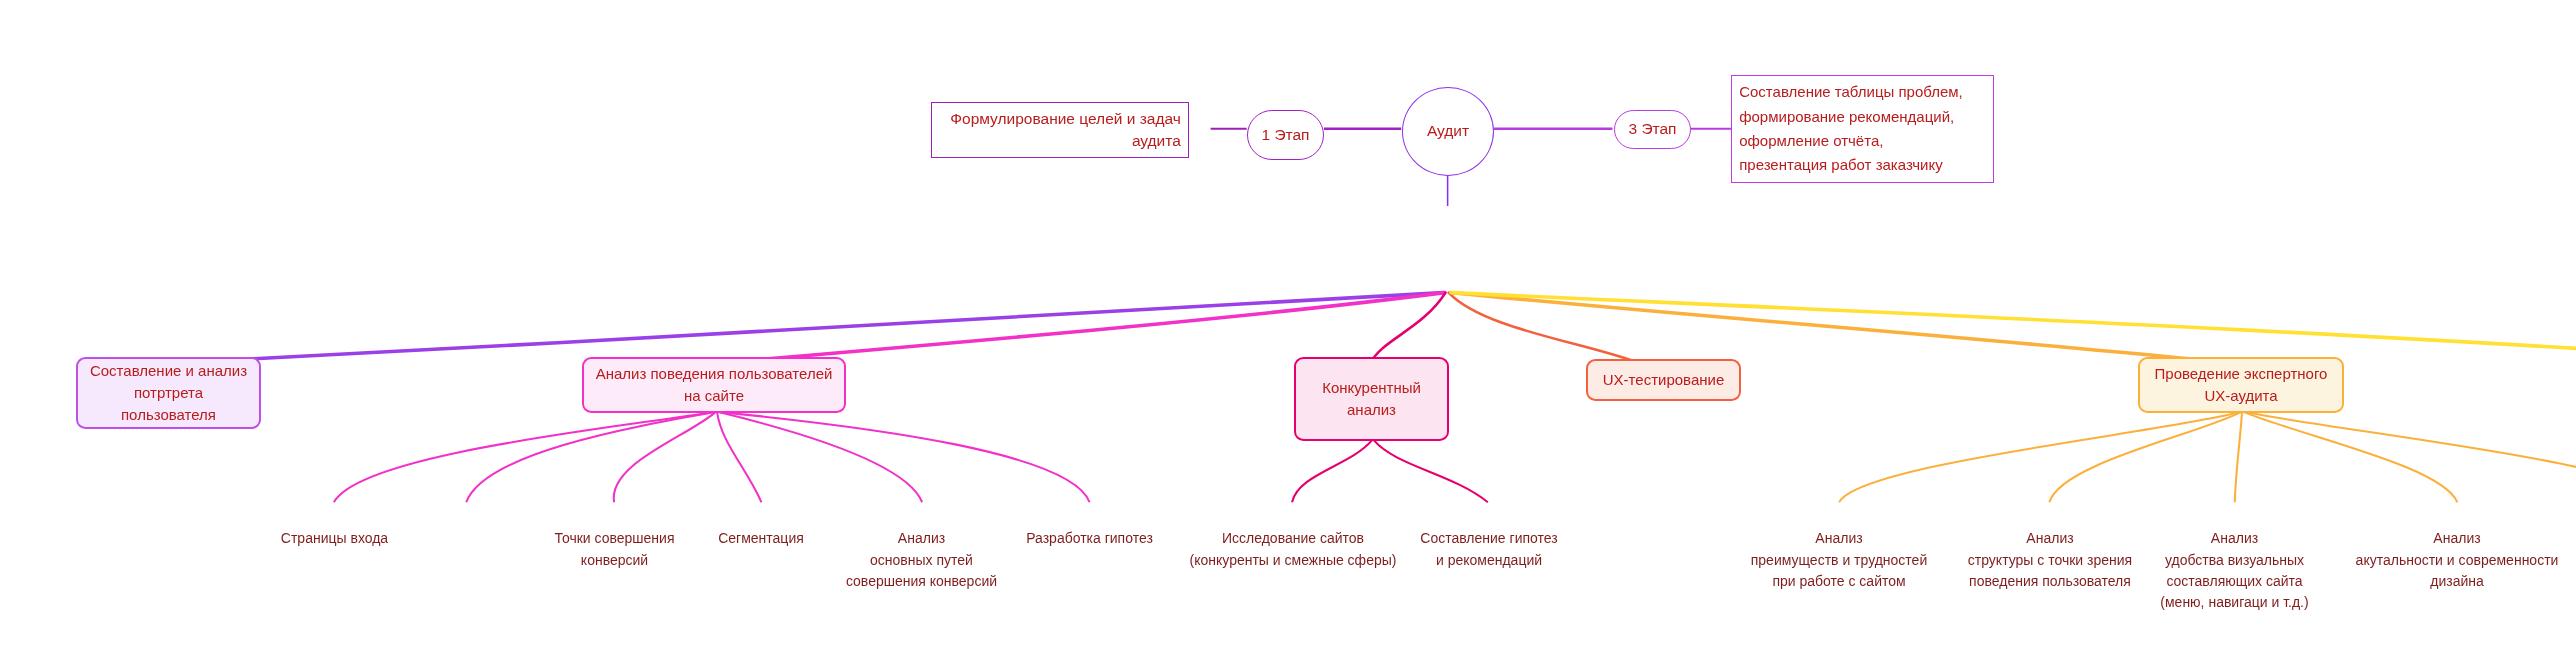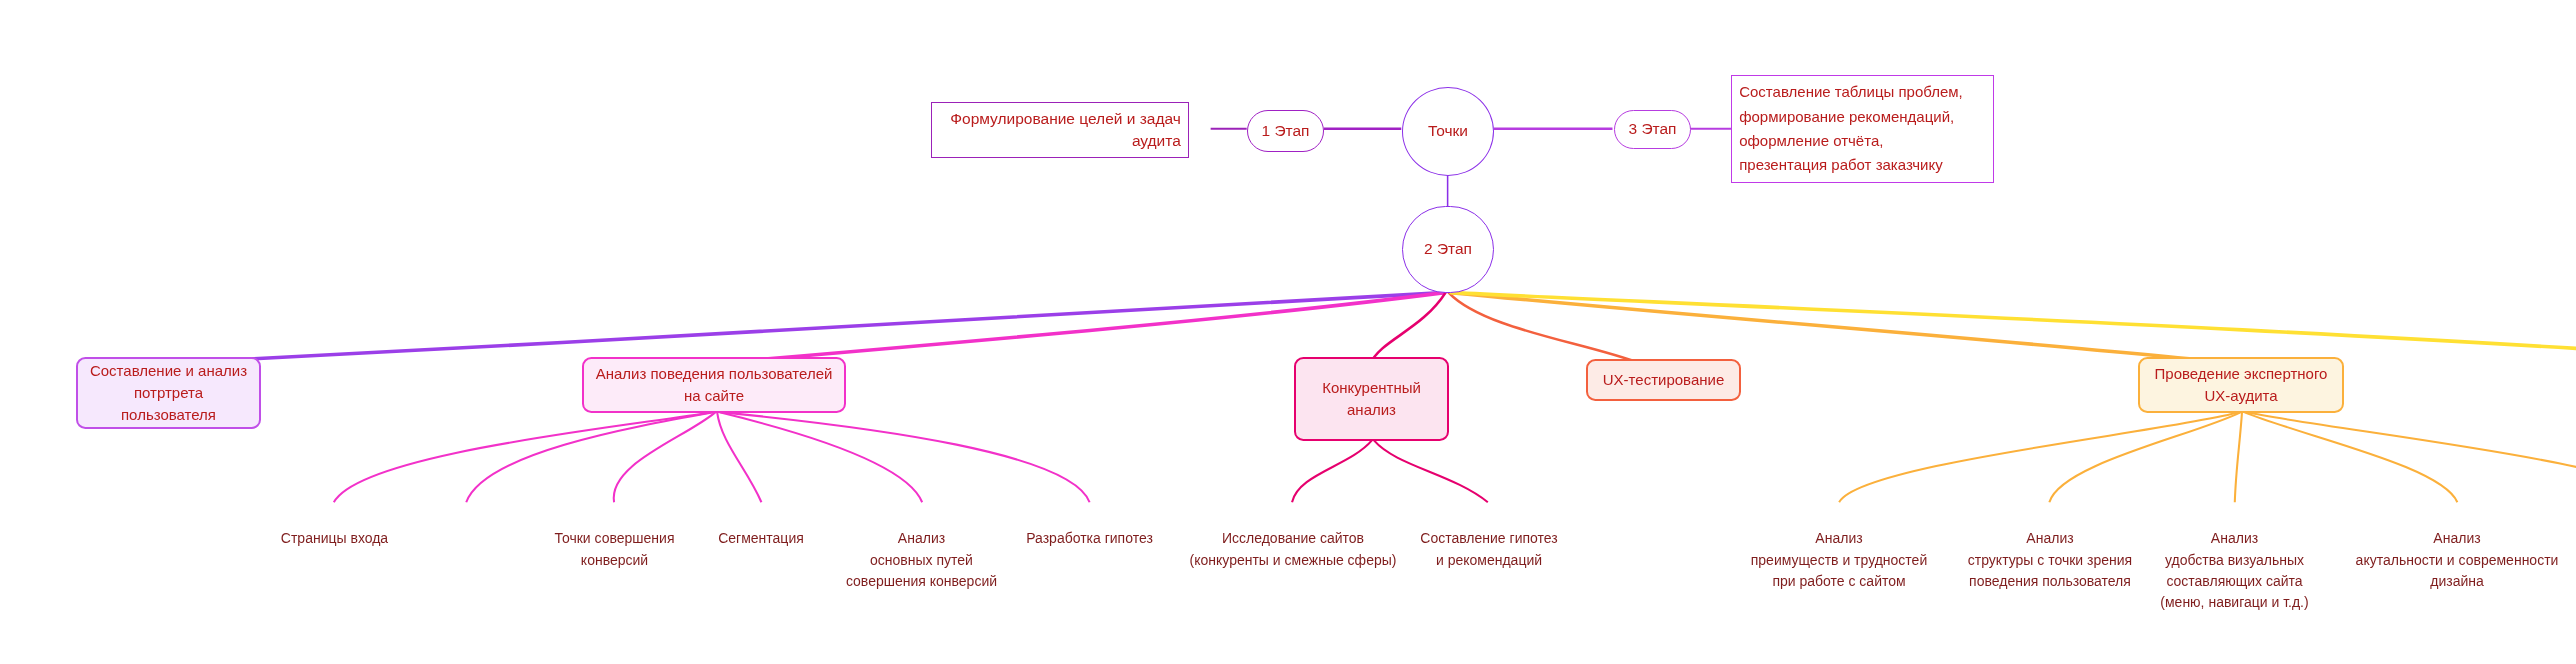--- a/index.html
+++ b/index.html
@@ -143,42 +143,39 @@
     <path d="M4352 800 C4348 860 4340 910 4338 975" stroke="#FBB03B" stroke-width="4" fill="none"></path>
     <path d="M4356 800 C4480 850 4740 905 4770 975" stroke="#FBB03B" stroke-width="4" fill="none"></path>
     <path d="M4358 800 C4560 840 5140 900 5185 975" stroke="#FBB03B" stroke-width="4" fill="none"></path>
   </svg>
 
   <div class="node n-goals" style="left:931px; top:102px; width:258px; height:56px;">
     <span class="lbl">Формулирование целей и задач
 аудита</span>
   </div>
 
-  <div class="node n-stage n-stage1" style="left:1247px; top:110px; width:77px; height:42px;">
+  <div class="node n-stage n-stage1" style="left:1247px; top:110px; width:77px; height:50px;">
     <span class="lbl">1 Этап</span>
   </div>
 
   <div class="node n-audit" style="left:1402px; top:87px; width:92px; height:89px;">
-    <span class="lbl">Точки</span>
+    <span class="lbl">Аудит</span>
   </div>
 
   <div class="node n-stage n-stage3" style="left:1614px; top:110px; width:77px; height:39px;">
     <span class="lbl">3 Этап</span>
   </div>
 
   <div class="node n-report" style="left:1731px; top:75px; width:263px; height:108px;">
     <span class="lbl">Составление таблицы проблем,
 формирование рекомендаций,
 оформление отчёта,
 презентация работ заказчику</span>
   </div>
 
-  <div class="node n-stage n-stage2" style="left:1402px; top:206px; width:92px; height:87px;">
-    <span class="lbl">2 Этап</span>
-  </div>
 
   <div class="node n-branch b-purple" style="left:76px; top:357px; width:185px; height:72px;">
     <span class="lbl">Составление и анализ
 потртрета
 пользователя</span>
   </div>
 
   <div class="node n-branch b-magenta" style="left:582px; top:357px; width:264px; height:56px;">
     <span class="lbl">Анализ поведения пользователей
 на сайте</span>

